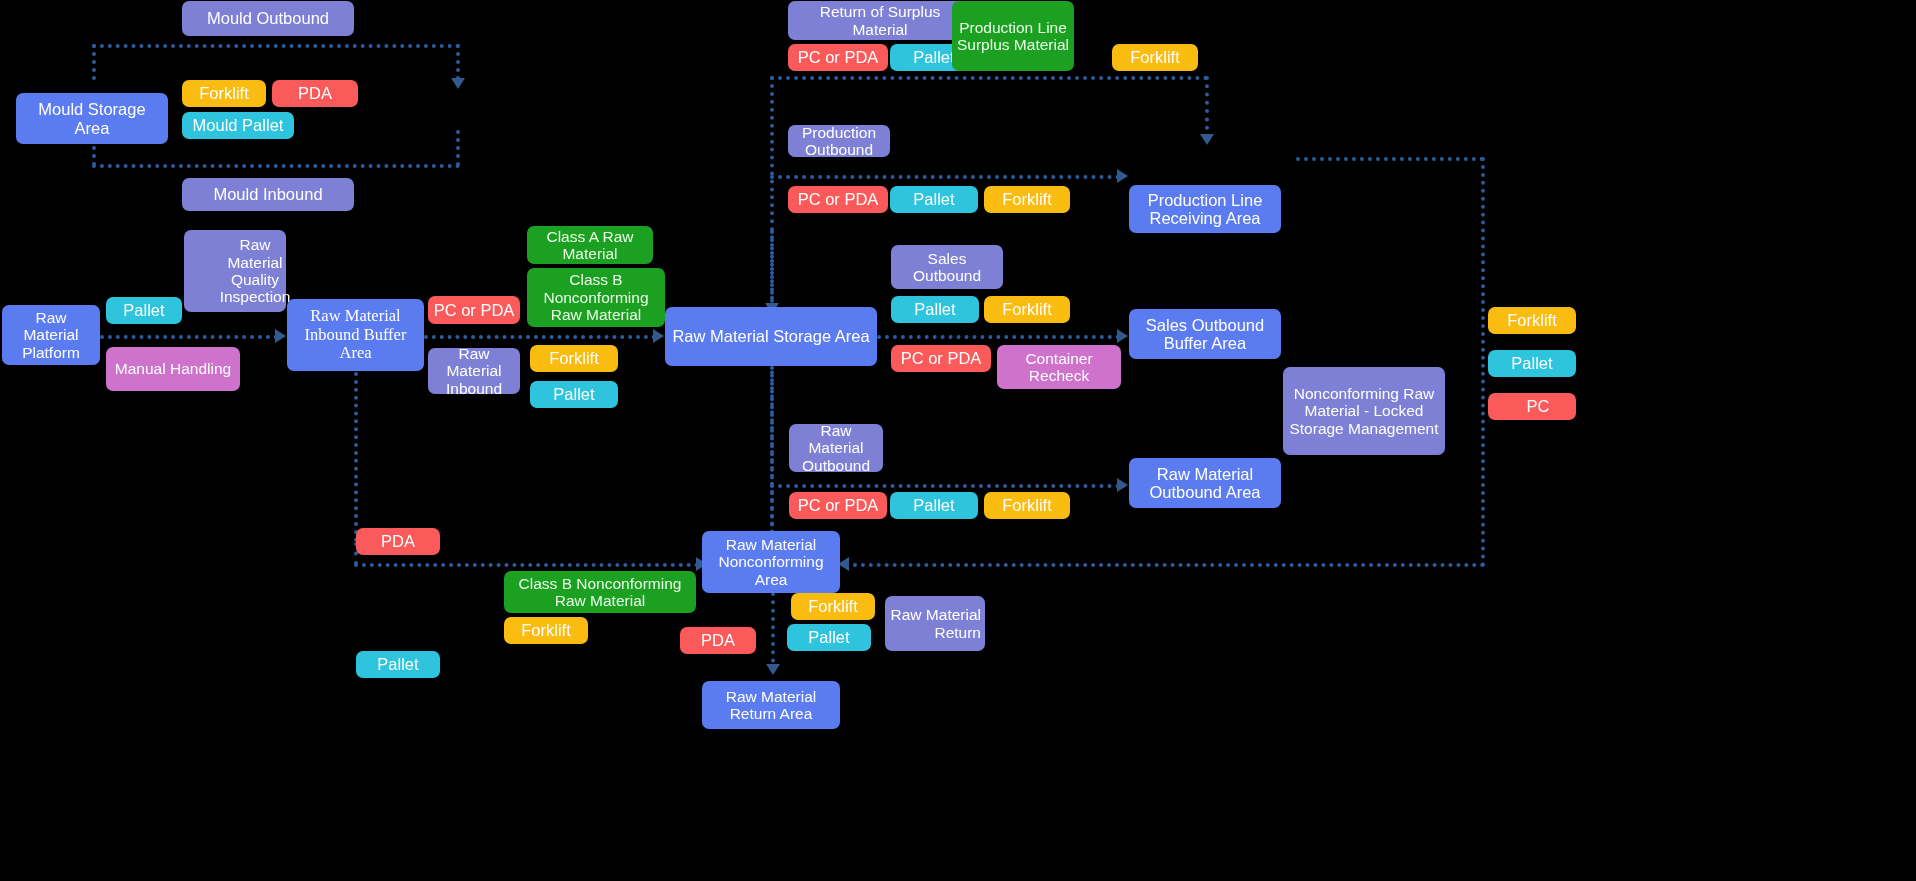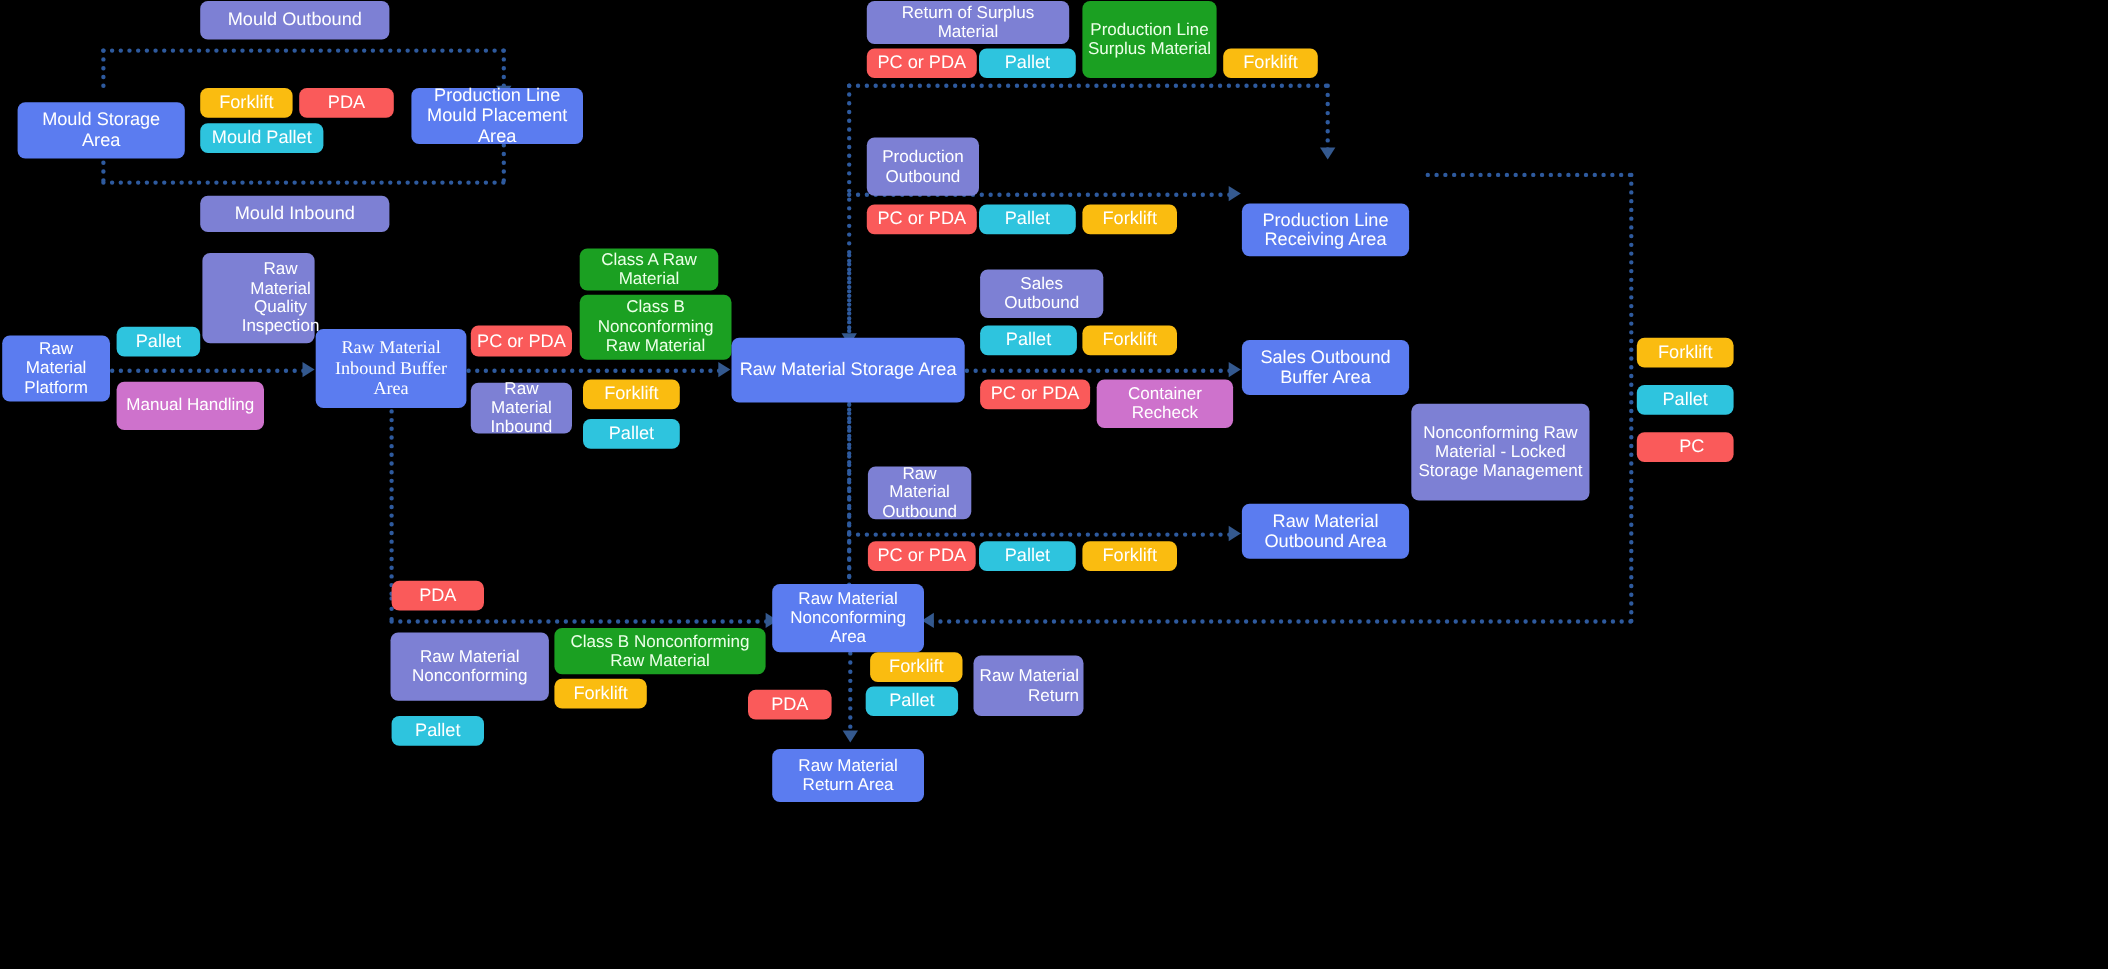--- a/index.html
+++ b/index.html
@@ -86,21 +86,20 @@
   <div class="arrow d" style="left:766px;top:664px;"></div>
 
   <div class="node c-proc f16" style="left:182px;top:1px;width:172px;height:35px;">Mould Outbound</div>
 
   <div class="node c-area f16" style="left:16px;top:80px;width:152px;height:51px;margin-top:13px;">Mould Storage Area</div>
 
   <div class="node c-amber f16" style="left:182px;top:80px;width:84px;height:27px;">Forklift</div>
   <div class="node c-red f16" style="left:272px;top:80px;width:86px;height:27px;">PDA</div>
   <div class="node c-cyan f16" style="left:182px;top:112px;width:112px;height:27px;">Mould Pallet</div>
 
-  <div class="node c-area f16" style="left:374px;top:80px;width:156px;height:51px;">Production Line Mould Placement Area</div>
 
   <div class="node c-proc f16" style="left:182px;top:178px;width:172px;height:33px;">Mould Inbound</div>
 
   <div class="node c-area f15" style="left:2px;top:305px;width:98px;height:60px;">Raw Material Platform</div>
 
   <div class="node c-cyan f16" style="left:106px;top:297px;width:76px;height:27px;">Pallet</div>
 
   <div class="node c-proc f15" style="left:184px;top:230px;width:102px;height:82px;padding-left:44px;">Raw Material Quality Inspection</div>
 
   <div class="node c-magenta f15" style="left:106px;top:347px;width:134px;height:44px;">Manual Handling</div>
@@ -115,24 +114,24 @@
   <div class="node c-cyan f16" style="left:530px;top:381px;width:88px;height:27px;">Pallet</div>
 
   <div class="node c-green f15" style="left:527px;top:226px;width:126px;height:38px;">Class A Raw Material</div>
   <div class="node c-green f15" style="left:527px;top:268px;width:138px;height:59px;">Class B Nonconforming Raw Material</div>
 
   <div class="node c-area f16" style="left:665px;top:307px;width:212px;height:59px;">Raw Material Storage Area</div>
 
   <div class="node c-proc f15" style="left:788px;top:1px;width:184px;height:39px;">Return of Surplus Material</div>
   <div class="node c-red f16" style="left:788px;top:44px;width:100px;height:27px;">PC or PDA</div>
   <div class="node c-cyan f16" style="left:890px;top:44px;width:88px;height:27px;">Pallet</div>
-  <div class="node c-green f15" style="left:984px;top:1px;width:122px;height:70px;">Production Line Surplus Material</div>
+  <div class="node c-green f15" style="left:952px;top:1px;width:122px;height:70px;">Production Line Surplus Material</div>
   <div class="node c-amber f16" style="left:1112px;top:44px;width:86px;height:27px;">Forklift</div>
 
-  <div class="node c-proc f15" style="left:788px;top:125px;width:102px;height:53px;text-align:center;">Production Outbound</div>
+  <div class="node c-proc f15" style="left:788px;top:125px;width:102px;height:32px;text-align:center;">Production Outbound</div>
   <div class="node c-red f16" style="left:788px;top:186px;width:100px;height:27px;">PC or PDA</div>
   <div class="node c-cyan f16" style="left:890px;top:186px;width:88px;height:27px;">Pallet</div>
   <div class="node c-amber f16" style="left:984px;top:186px;width:86px;height:27px;">Forklift</div>
 
   <div class="node c-area f16" style="left:1129px;top:150px;width:152px;height:48px;margin-top:35px;">Production Line Receiving Area</div>
 
   <div class="node c-proc f15" style="left:891px;top:245px;width:112px;height:44px;">Sales Outbound</div>
   <div class="node c-cyan f16" style="left:891px;top:296px;width:88px;height:27px;">Pallet</div>
   <div class="node c-amber f16" style="left:984px;top:296px;width:86px;height:27px;">Forklift</div>
   <div class="node c-red f16" style="left:891px;top:345px;width:100px;height:27px;">PC or PDA</div>
@@ -144,21 +143,20 @@
 
   <div class="node c-proc f15" style="left:789px;top:424px;width:94px;height:48px;">Raw Material Outbound</div>
   <div class="node c-red f16" style="left:789px;top:492px;width:98px;height:27px;">PC or PDA</div>
   <div class="node c-cyan f16" style="left:890px;top:492px;width:88px;height:27px;">Pallet</div>
   <div class="node c-amber f16" style="left:984px;top:492px;width:86px;height:27px;">Forklift</div>
 
   <div class="node c-area f16" style="left:1129px;top:458px;width:152px;height:50px;">Raw Material Outbound Area</div>
 
   <div class="node c-red f16" style="left:356px;top:528px;width:84px;height:27px;">PDA</div>
 
-  <div class="node c-proc f15" style="left:355px;top:575px;width:144px;height:62px;">Raw Material Nonconforming</div>
 
   <div class="node c-green f15" style="left:504px;top:571px;width:192px;height:42px;">Class B Nonconforming Raw Material</div>
 
   <div class="node c-amber f16" style="left:504px;top:617px;width:84px;height:27px;">Forklift</div>
   <div class="node c-cyan f16" style="left:356px;top:651px;width:84px;height:27px;">Pallet</div>
 
   <div class="node c-area f15" style="left:702px;top:531px;width:138px;height:62px;">Raw Material Nonconforming Area</div>
 
   <div class="node c-amber f16" style="left:791px;top:593px;width:84px;height:27px;">Forklift</div>
   <div class="node c-cyan f16" style="left:787px;top:624px;width:84px;height:27px;">Pallet</div>

